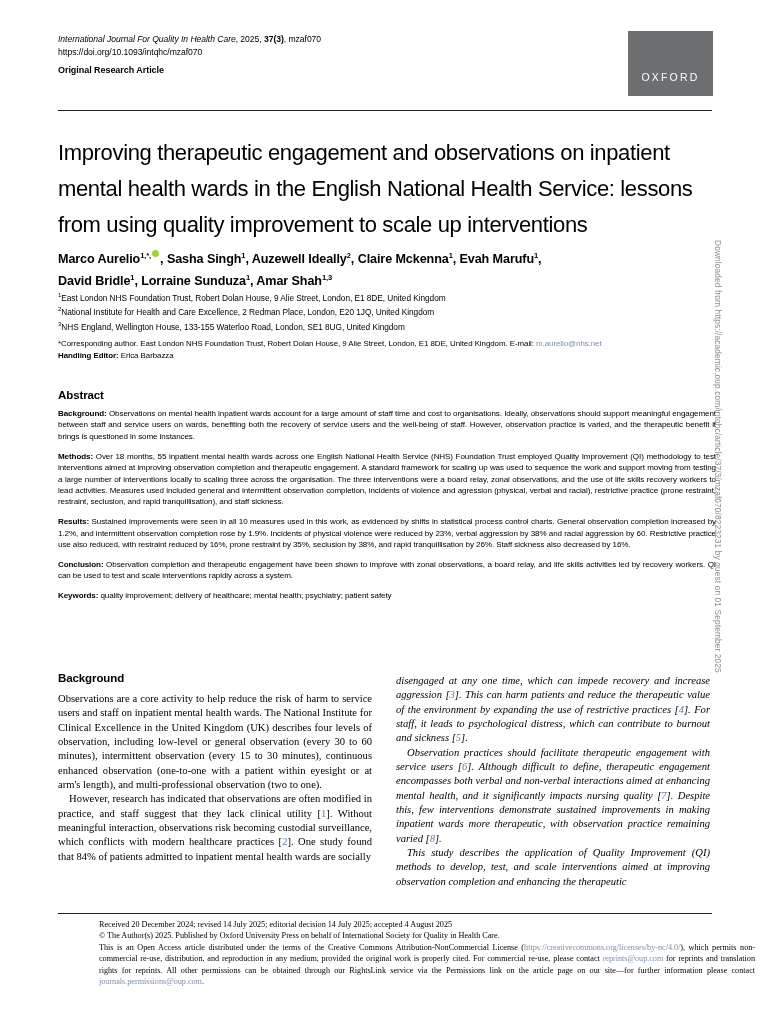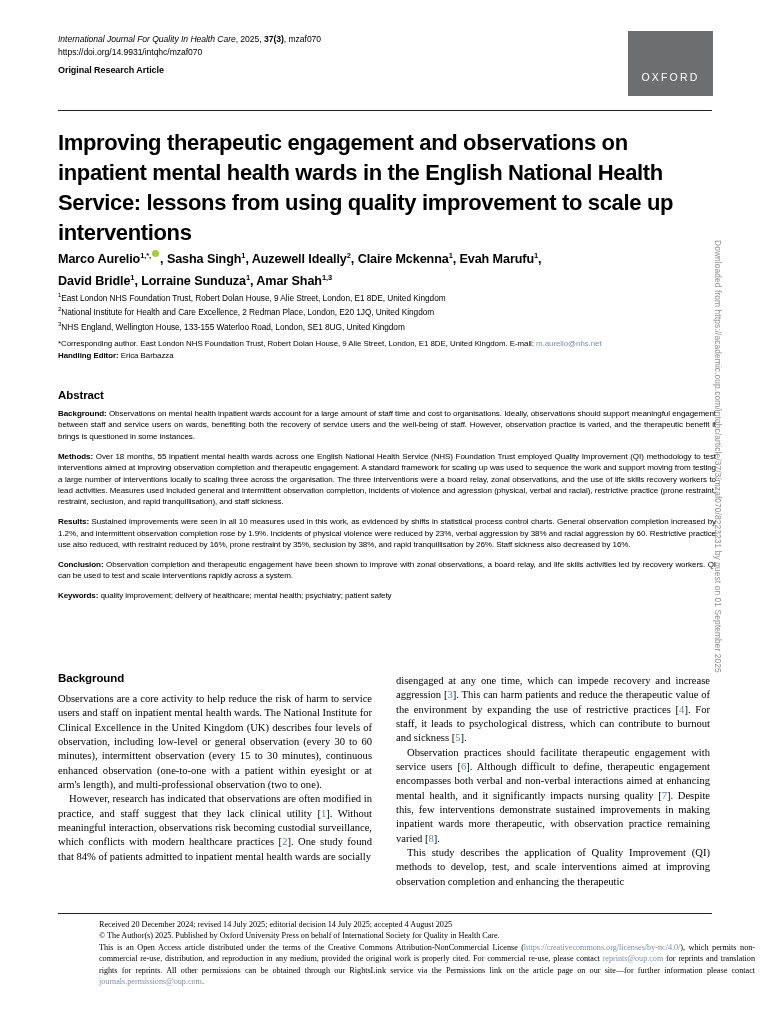--- a/index.html
+++ b/index.html
@@ -71,26 +71,26 @@
     left: 58px;
     top: 110px;
     width: 654px;
     height: 1px;
     background: #231f20;
   }
   
   .title {
     position: absolute;
     left: 58px;
-    top: 128px;
+    top: 135px;
     width: 658px;
     font-family: "Liberation Sans", "DejaVu Sans", sans-serif;
     font-size: 22px;
-    font-weight: bold;
-    line-height: 30px;
+    font-weight: normal;
+    line-height: 36px;
     letter-spacing: -0.35px;
     color: #000;
   }
   
   .authors {
     position: absolute;
     left: 58px;
     top: 247px;
     width: 660px;
     font-family: "Liberation Sans", "DejaVu Sans", sans-serif;
@@ -173,21 +173,21 @@
     position: absolute;
     top: 692px;
     width: 314px;
     font-family: "Liberation Serif", "DejaVu Serif", serif;
     font-size: 10.6px;
     line-height: 14.35px;
     text-align: justify;
     letter-spacing: -0.02px;
   }
   .col.left  { left: 58px; }
-  .col.right { left: 396px; top: 674px; }
+  .col.right { left: 396px; top: 674px; font-style: italic; }
   .col p { margin: 0; text-indent: 0; }
   .col p.ind { text-indent: 11px; }
   
   .rule-bottom {
     position: absolute;
     left: 58px;
     top: 913px;
     width: 654px;
     height: 1px;
     background: #231f20;
@@ -220,21 +220,21 @@
     letter-spacing: 0.1px;
   }
 </style>
 </head>
 <body>
 
 <div class="page">
 
   <div class="masthead">
     <div class="mast-line italic"><span>International Journal For Quality In Health Care</span><span class="roman">, 2025, </span><span class="bold">37(3)</span><span class="roman">, mzaf070</span></div>
-    <div class="mast-line">https://doi.org/14.9931/intqhc/mzaf070</div>
+    <div class="mast-line">https://doi.org/10.1093/intqhc/mzaf070</div>
     <div class="mast-article">Original Research Article</div>
   </div>
 
   <div class="oxford-logo">
     <span>OXFORD</span>
   </div>
 
   <div class="rule-top"></div>
 
   <div class="title">Improving therapeutic engagement and observations on inpatient mental health wards in the English National Health Service: lessons from using quality improvement to scale up interventions</div>

